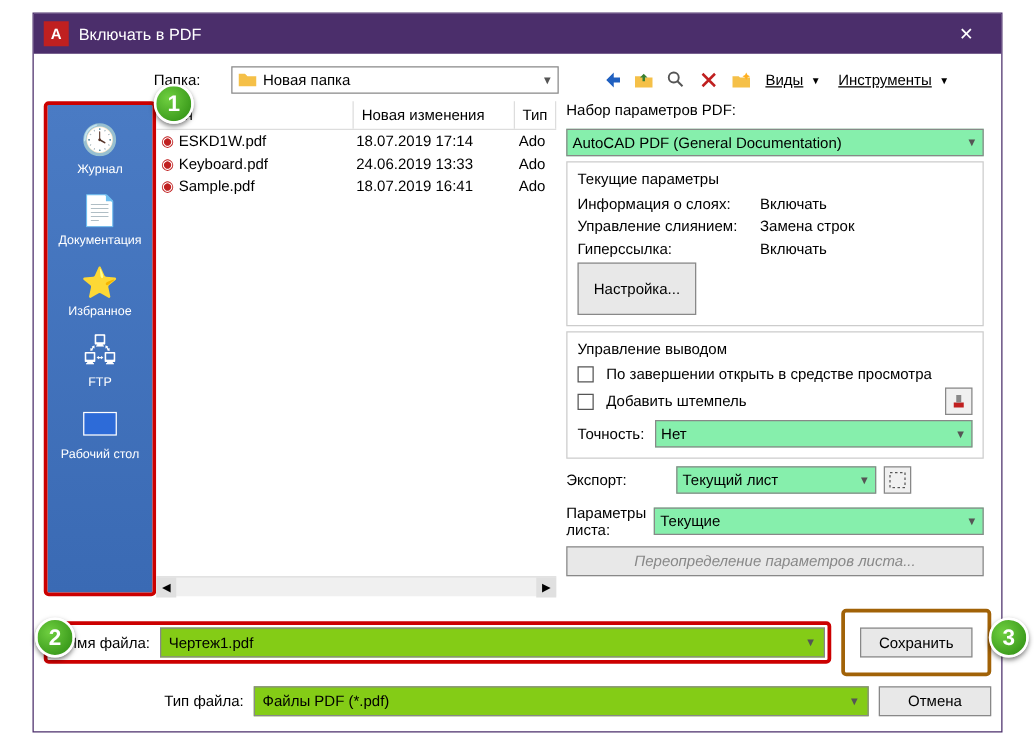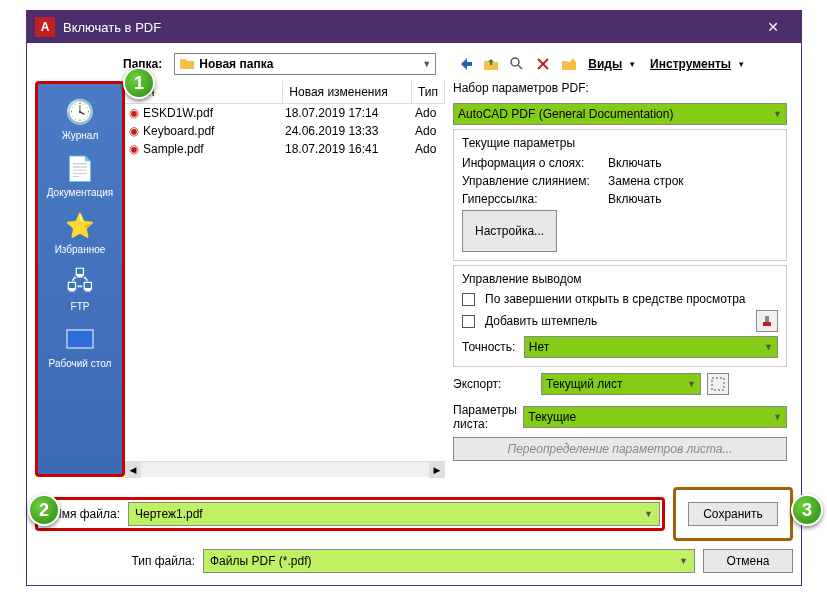--- a/index.html
+++ b/index.html
@@ -6,21 +6,21 @@
 body { background: #fff; width: 827px; height: 596px; position: relative; }
 
 .dialog { position: absolute; left: 26px; top: 10px; width: 776px; height: 576px; background: #fff; border: 1px solid #4b2e6b; }
 .titlebar { height: 32px; background: #4b2e6b; color: #fff; display: flex; align-items: center; padding: 0 8px; font-size: 13px; }
 .titlebar .app-icon { width: 20px; height: 20px; background: #c02020; margin-right: 8px; display: flex; align-items: center; justify-content: center; color: #fff; font-size: 12px; font-weight: bold; }
 .titlebar .title { flex: 1; }
 .titlebar .close { width: 40px; height: 32px; display: flex; align-items: center; justify-content: center; cursor: pointer; font-size: 14px; }
 
 .dialog-body { padding: 8px; height: calc(100% - 32px); display: flex; flex-direction: column; }
 
-.toolbar-row { display: flex; align-items: center; gap: 8px; padding: 2px 4px 6px 88px; font-weight: bold; }
+.toolbar-row { display: flex; align-items: center; gap: 21px; padding: 2px 4px 6px 88px; }
 .toolbar-row .lbl { font-size: 12px; margin-right: 4px; }
 .folder-select { display: flex; align-items: center; border: 1px solid #888; background: #fff; height: 22px; width: 262px; padding: 0 4px; font-size: 12px; }
 .folder-select .folder-icon { width: 16px; height: 16px; margin-right: 4px; }
 .folder-select .dd { margin-left: auto; font-size: 9px; color: #555; }
 .tool-icons { display: flex; gap: 4px; margin-left: 10px; align-items: center; }
 .tool-btn { width: 22px; height: 22px; display: flex; align-items: center; justify-content: center; font-size: 12px; }
 .tool-text { font-size: 12px; text-decoration: underline; padding: 0 4px; cursor: pointer; }
 .tool-dd { font-size: 8px; margin-left: -2px; margin-right: 6px; }
 
 .main-area { display: flex; flex: 1; min-height: 0; }
@@ -41,31 +41,31 @@
 .hscroll { height: 16px; border-top: 1px solid #ddd; background: #f0f0f0; display: flex; }
 .hscroll .arr { width: 16px; height: 16px; background: #e0e0e0; text-align: center; font-size: 9px; line-height: 16px; }
 .hscroll .track { flex: 1; }
 
 .right-panel { flex: 1; padding: 0 6px 0 8px; font-size: 12px; display: flex; flex-direction: column; gap: 4px; }
 .rp-group { border: 1px solid #ccc; padding: 6px 8px; }
 .rp-title { font-size: 12px; margin-bottom: 4px; }
 .rp-row { display: flex; align-items: center; padding: 2px 0; gap: 6px; }
 .rp-row .rlbl { width: 140px; }
 .rp-row .rval { flex: 1; }
-.rp-select { border: 1px solid #888; height: 22px; display: flex; align-items: center; padding: 0 4px; background: #84cc16; font-size: 12px; width: 100%; }
+.rp-select { border: 1px solid #888; height: 22px; display: flex; align-items: center; padding: 0 4px; background: #86efac; font-size: 12px; width: 100%; }
 .rp-select .dd { margin-left: auto; font-size: 9px; color: #555; }
 .rp-btn { border: 1px solid #888; background: #e8e8e8; padding: 13px 12px; font-size: 12px; cursor: pointer; }
 .rp-chk { width: 13px; height: 13px; border: 1px solid #555; display: inline-block; vertical-align: middle; margin-right: 4px; }
 .rp-icon-btn { width: 22px; height: 22px; border: 1px solid #888; background: #f0f0f0; display: flex; align-items: center; justify-content: center; }
 .rp-override { border: 1px solid #888; background: #e8e8e8; padding: 4px; text-align: center; color: #888; font-style: italic; }
 
 .bottom-rows { margin-top: 6px; }
 .bottom-row { display: flex; align-items: center; padding: 4px 0; gap: 8px; }
 .bottom-row .blbl { width: 80px; text-align: right; font-size: 12px; margin-left: 80px; }
-.bottom-row .binput { flex: 1; border: 1px solid #888; height: 24px; display: flex; align-items: center; padding: 0 6px; font-size: 12px; background: #bef264; }
+.bottom-row .binput { flex: 1; border: 1px solid #888; height: 24px; display: flex; align-items: center; padding: 0 6px; font-size: 12px; background: #84cc16; }
 .bottom-row .binput .dd { margin-left: auto; font-size: 9px; color: #555; }
 .bottom-row .bbtn { width: 90px; border: 1px solid #888; background: #e8e8e8; padding: 4px 0; text-align: center; font-size: 12px; cursor: pointer; }
 .filename-wrap { border: 3px solid #cc0000; border-radius: 4px; padding: 2px; display: flex; align-items: center; gap: 8px; flex: 1; }
 .save-wrap { border: 3px solid #a16207; border-radius: 4px; padding: 12px; }
 
 .callout { position: absolute; width: 32px; height: 32px; border-radius: 50%; background: radial-gradient(circle at 35% 35%, #6fcf40, #2a8a10); border: 2px solid #fff; box-shadow: 0 2px 4px rgba(0,0,0,0.5); color: #fff; font-weight: bold; font-size: 18px; display: flex; align-items: center; justify-content: center; z-index: 10; }
 
 svg { display: block; }
 </style>
 </head>

